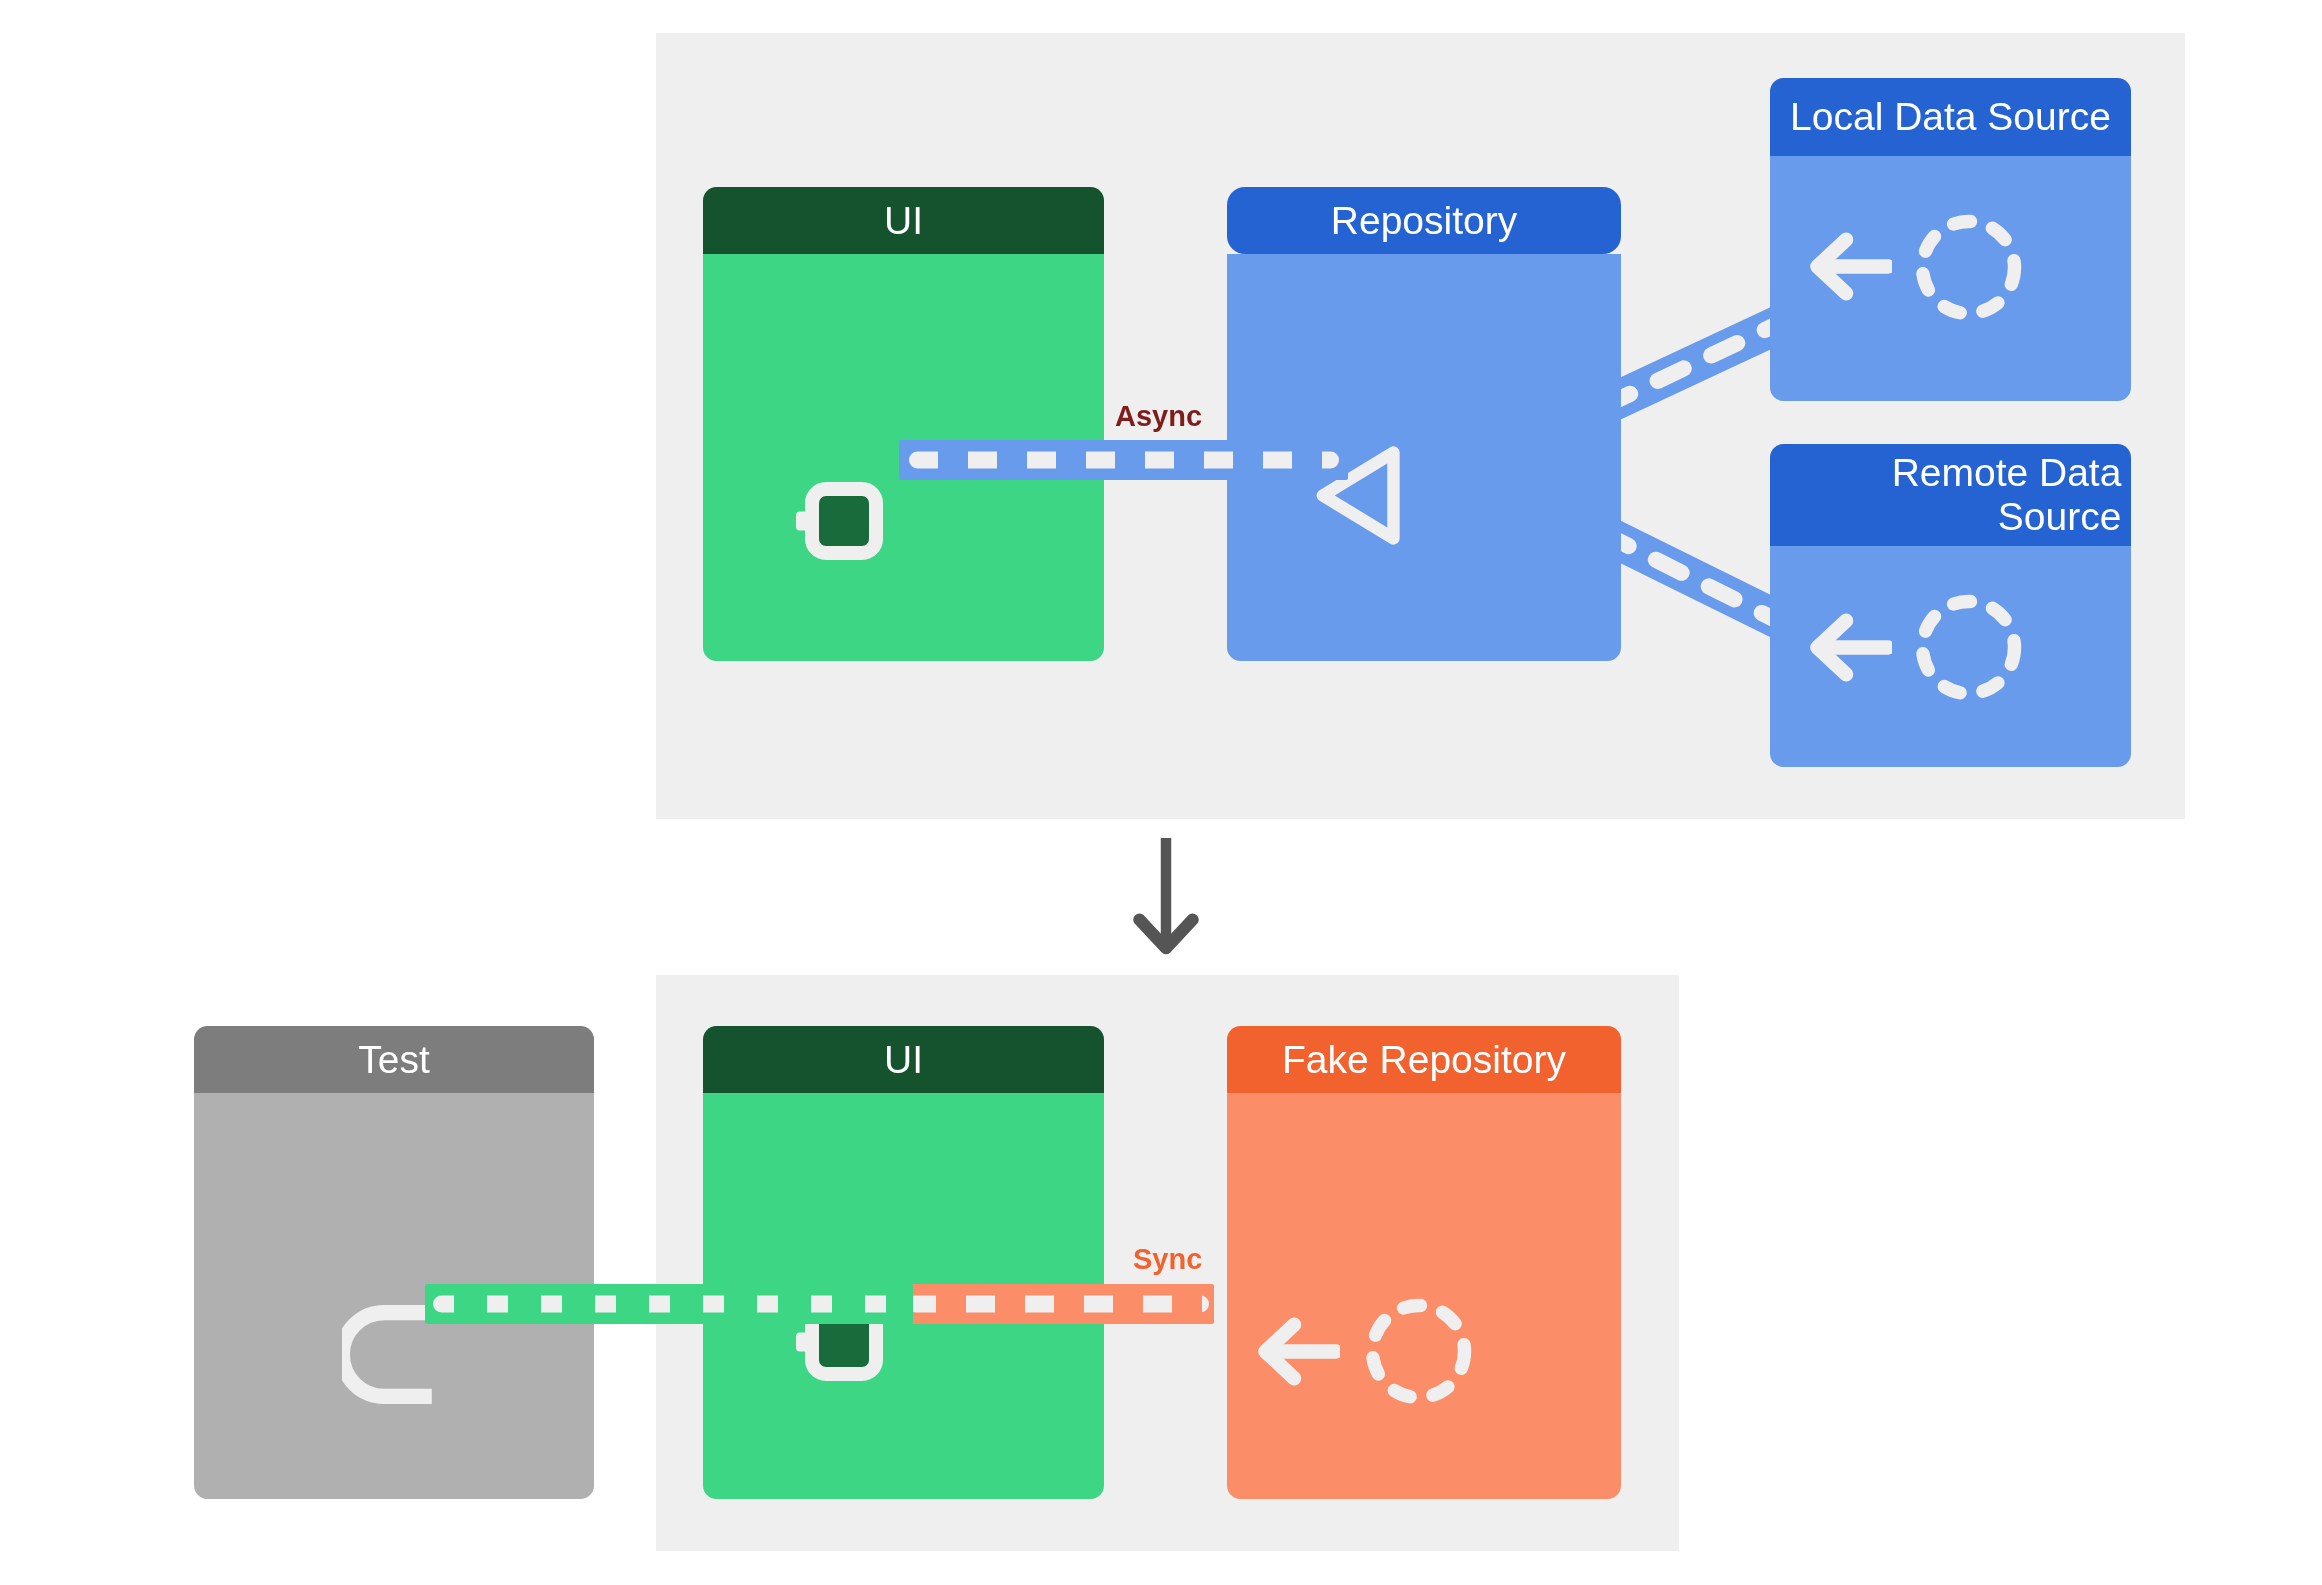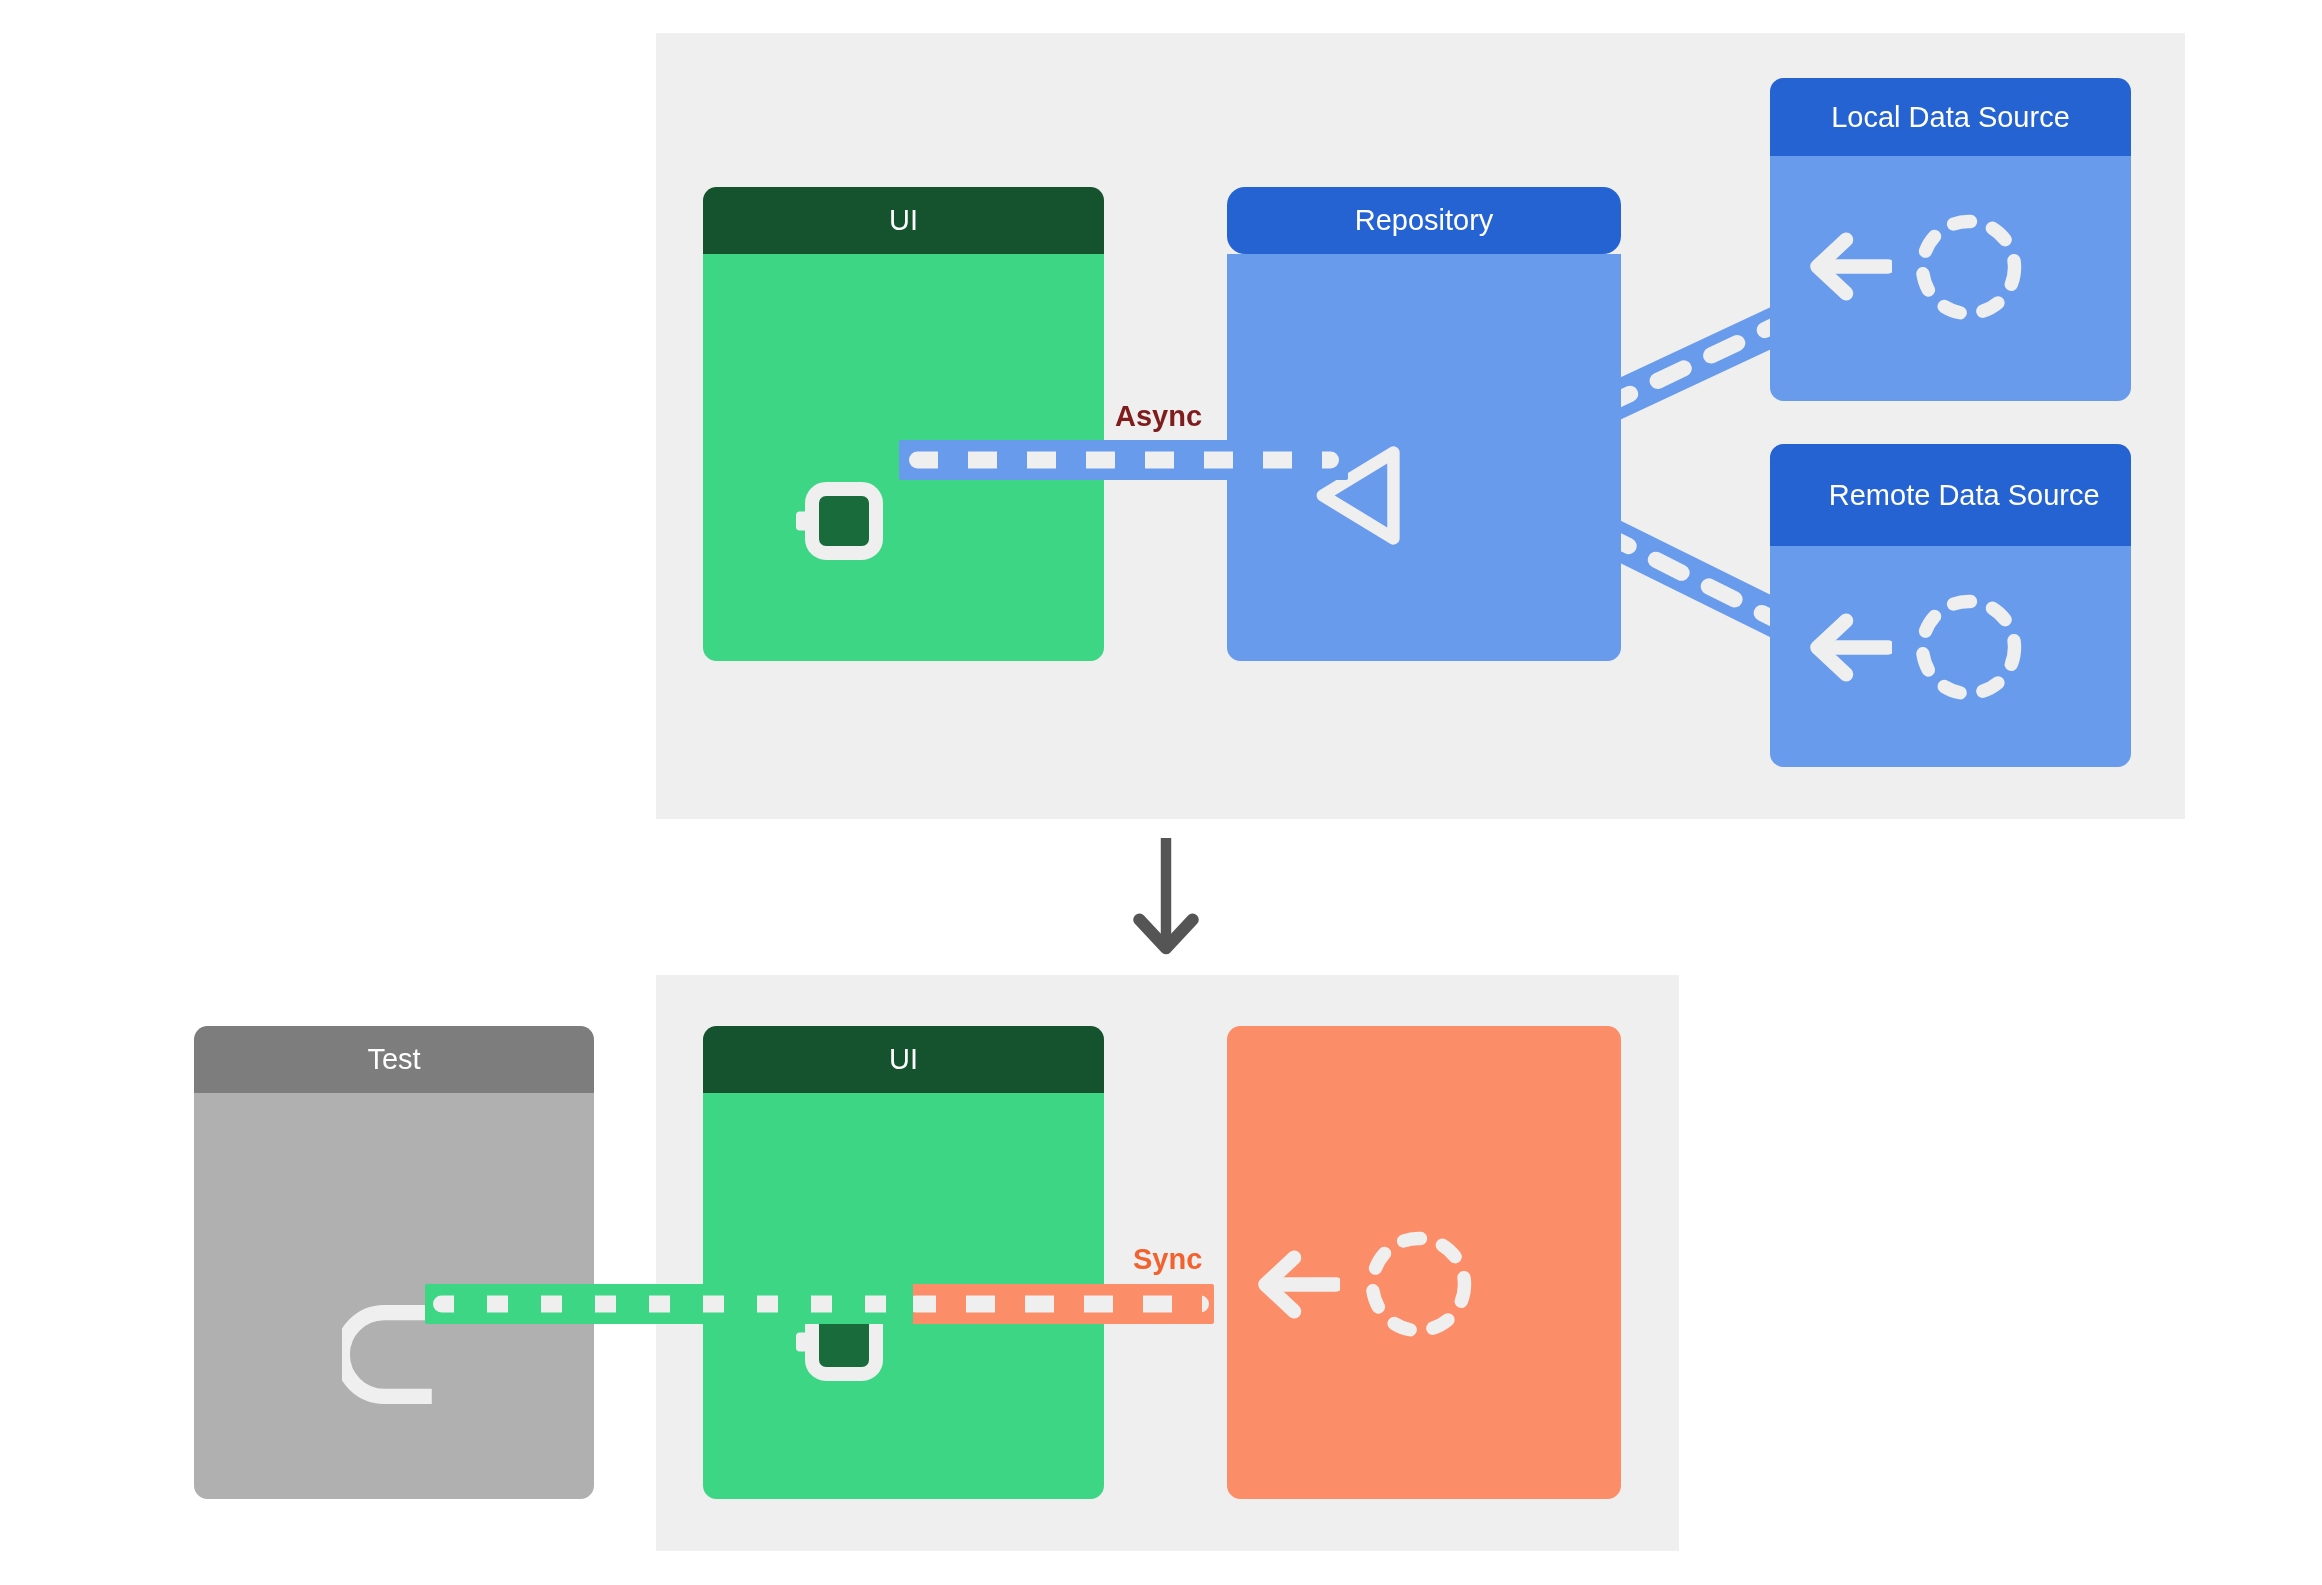--- a/index.html
+++ b/index.html
@@ -34,23 +34,23 @@
     border-radius: 13.4px;
     overflow: hidden;
     display: flex;
     flex-direction: column;
   }
   .box-header {
     flex: 0 0 auto;
     display: flex;
     align-items: center;
     justify-content: center;
-    text-align: center;
+    text-align: right;
     color: #ffffff;
-    font-size: 29px;
+    font-size: 39px;
     line-height: 1.12;
     font-weight: 400;
     padding: 0 9.6px;
     box-sizing: border-box;
   }
   .box-body {
     flex: 1 1 auto;
     position: relative;
   }
 
@@ -301,20 +301,21 @@
   <div class="box ui" id="box-ui-bottom">
     <div class="box-header">UI</div>
     <div class="box-body">
       <div class="icon-chip" style="left:102px; top:210px;">
         <div class="chip-nub" style="left:-23px;"></div>
       </div>
     </div>
   </div>
 
   <div class="box orange" id="box-fake-repo">
+    <div class="box-header">Fake Repository</div>
     <div class="box-body">
       <svg class="icon-arrow-left" style="left:25px; top:224px;" viewBox="0 0 92 72">
         <path d="M88 36 L16 36" stroke="#efefef" stroke-width="15" stroke-linecap="round" fill="none"></path>
         <path d="M44 8 L14 36 L44 64" stroke="#efefef" stroke-width="15" stroke-linecap="round" stroke-linejoin="round" fill="none"></path>
       </svg>
       <svg class="icon-dashed-circle" style="left:134px; top:201px;" viewBox="0 0 120 120">
         <circle cx="60" cy="60" r="48" fill="none" stroke="#efefef" stroke-width="14" stroke-linecap="round" stroke-dasharray="18 24"></circle>
       </svg>
     </div>
   </div>

